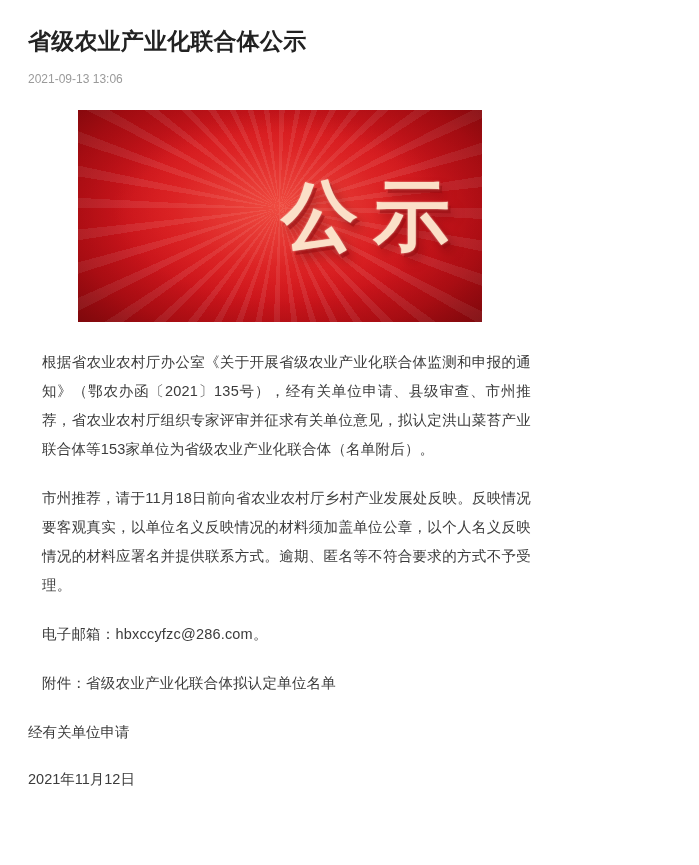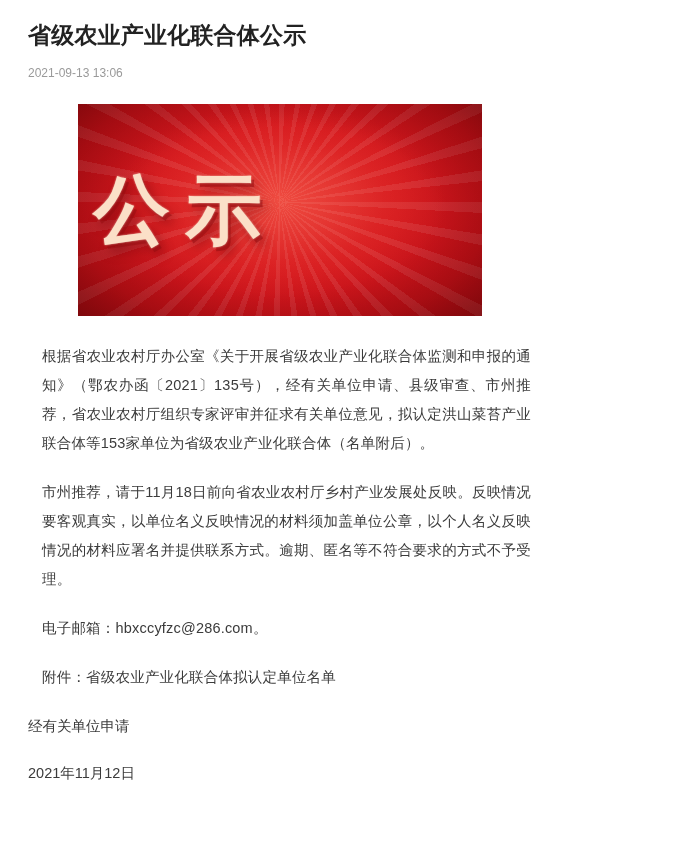--- a/index.html
+++ b/index.html
@@ -10,21 +10,21 @@
   body {
     width: 699px;
     min-height: 865px;
     font-family: "Liberation Sans", "DejaVu Sans", sans-serif;
     color: #333333;
     -webkit-font-smoothing: antialiased;
   }
   .page {
     width: 559px;
     box-sizing: border-box;
-    padding: 20px 28px 30px 28px;
+    padding: 26px 28px 30px 28px;
   }
   .article-title {
     font-size: 23px;
     font-weight: bold;
     color: #222222;
     line-height: 1.35;
     margin: 0 0 14px 0;
     letter-spacing: 0.2px;
   }
   .article-meta {
@@ -68,24 +68,24 @@
   }
   .notice-banner .vignette {
     position: absolute;
     inset: 0;
     background: radial-gradient(ellipse 78% 82% at 50% 50%, rgba(0,0,0,0) 48%, rgba(80,0,0,0.40) 100%);
     pointer-events: none;
   }
   .notice-banner .banner-text {
     position: absolute;
     left: 0;
-    right: 9px;
+    right: 16px;
     top: 50%;
     transform: translateY(-50%);
-    text-align: left;
+    text-align: right;
     font-family: "DejaVu Sans", "Liberation Sans", sans-serif;
     font-weight: bold;
     font-size: 76px;
     letter-spacing: 16px;
     text-indent: 16px;
     line-height: 1;
     color: #fbe0c8;
     text-shadow:
       0 0 2px rgba(255,235,215,0.8),
       3px 4px 0 rgba(150,12,16,0.55),

